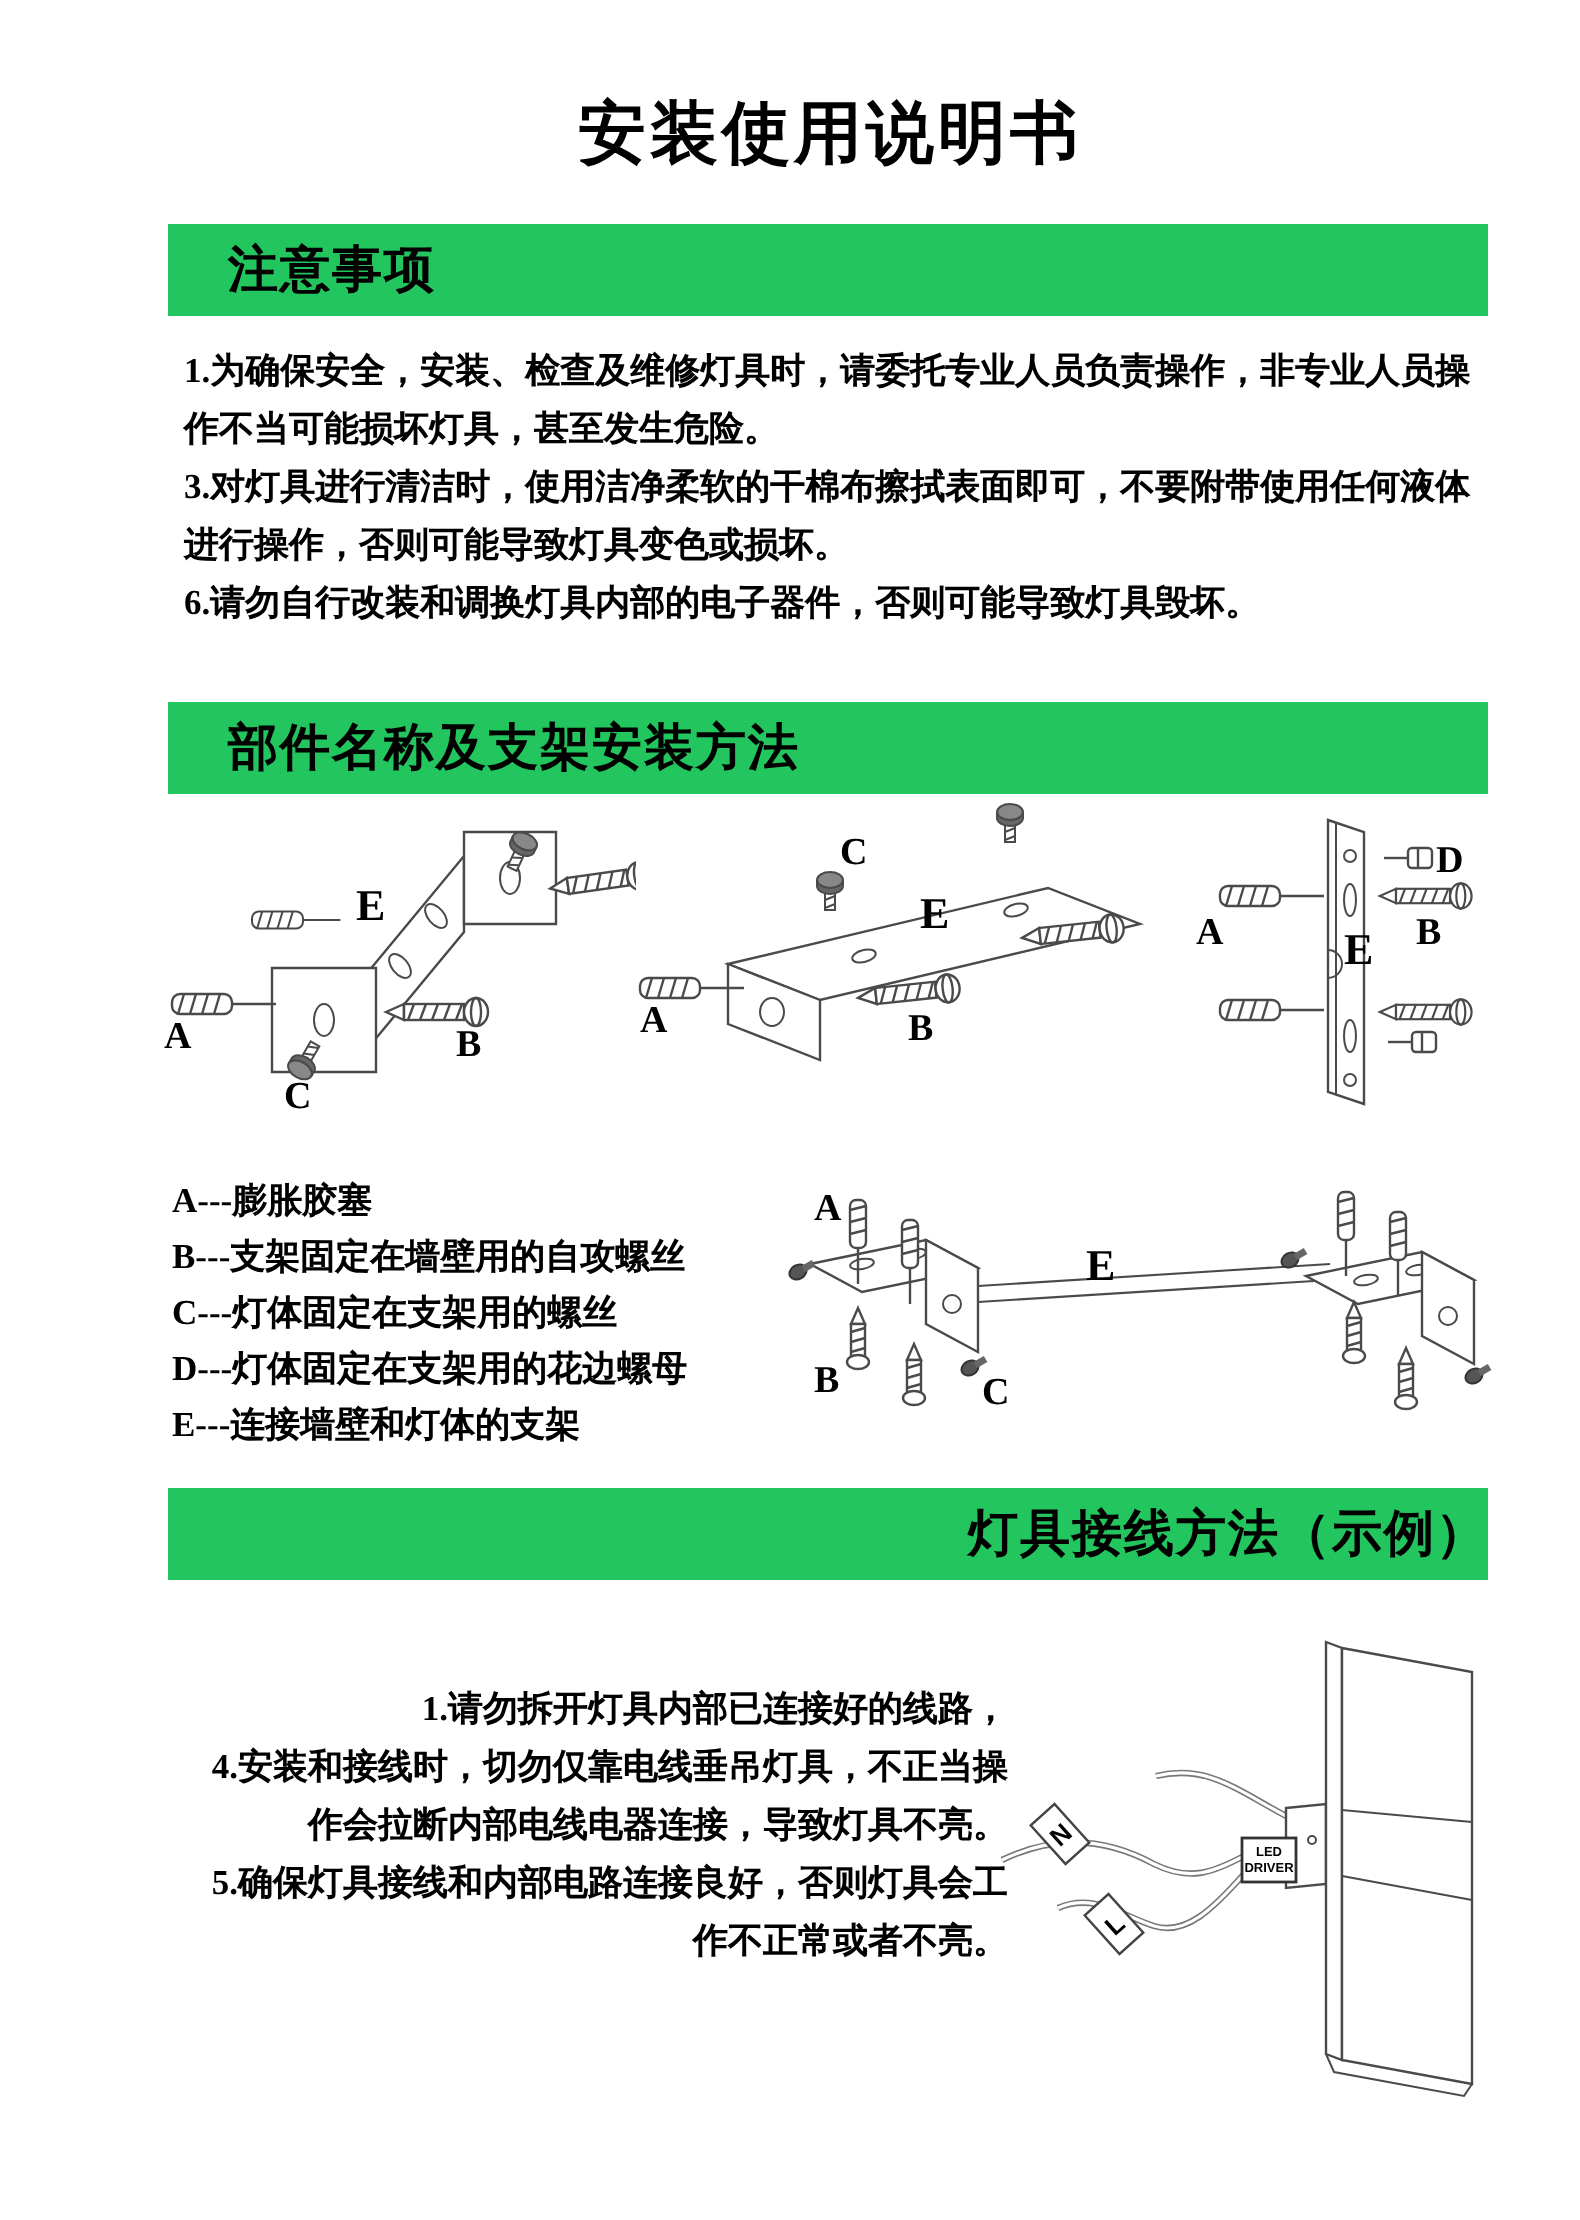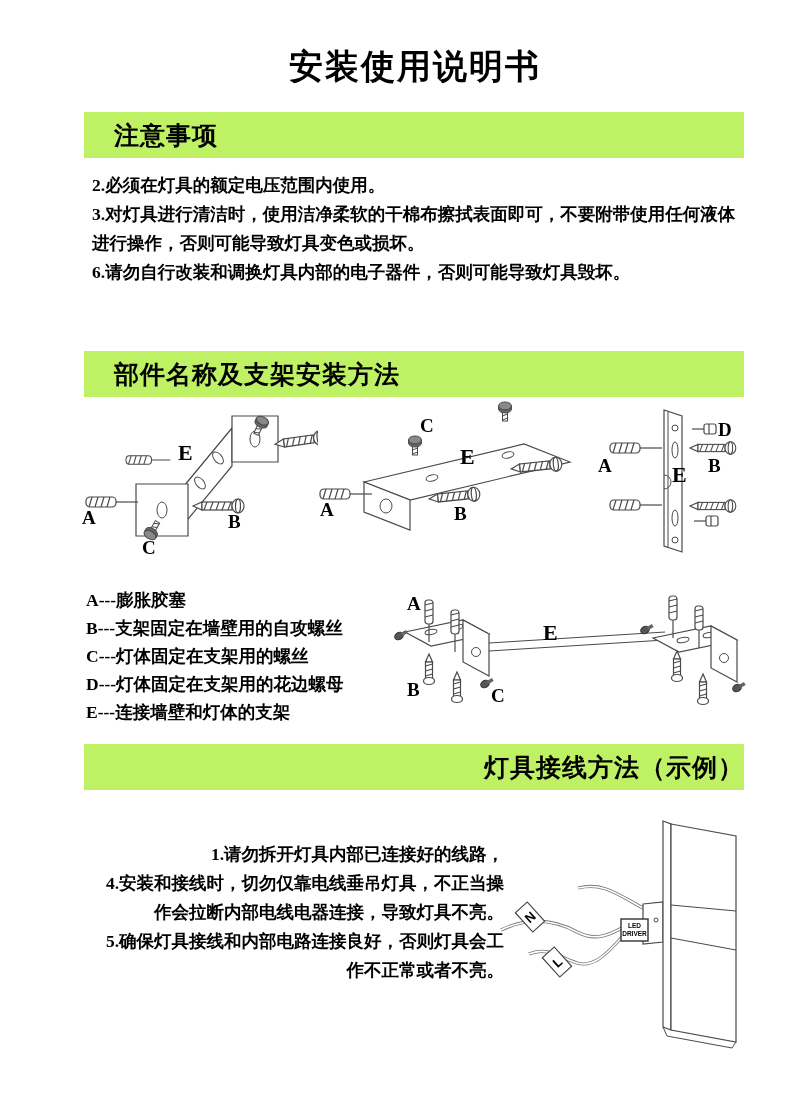--- a/index.html
+++ b/index.html
@@ -1,21 +1,21 @@
 <!DOCTYPE html>
 <html><head>
 <meta charset="utf-8">
 <style>
   html,body{margin:0;padding:0;background:#fff;}
   .page{position:relative;width:790px;height:1110px;background:#fff;overflow:hidden;
         font-family:"Liberation Serif",serif;color:#000;margin-left:20px;}
   .title{position:absolute;top:44px;left:0;width:790px;text-align:center;
          font-family:"Liberation Sans",sans-serif;font-weight:bold;font-size:34px;
          letter-spacing:2px;}
-  .bar{position:absolute;left:64px;width:660px;height:46px;background:#bef264;
+  .bar{position:absolute;left:64px;width:660px;height:46px;background:#22c55e;
        font-family:"Liberation Sans",sans-serif;font-weight:bold;font-size:25px;
        line-height:47px;padding-left:30px;box-sizing:border-box;letter-spacing:1px;}
   .bar1{top:112px;} .bar2{top:351px;} .bar3{top:744px;text-align:right;}
   .txtlist{position:absolute;font-weight:bold;font-size:17.5px;line-height:29px;}
   .list1{top:171px;left:72px;width:650px;}
   .legend{top:586px;left:66px;width:340px;line-height:28px;}
   .list3{top:840px;left:72px;width:412px;text-align:right;}
   .txtlist p{margin:0;}
   svg{position:absolute;}
   .d1{left:58px;top:398px;} .d2{left:292px;top:398px;} .d3{left:560px;top:398px;}
@@ -87,21 +87,21 @@
         <rect x="-6" y="-5" width="12" height="10" rx="2"></rect>
         <line x1="-1" y1="-5" x2="-1" y2="5"></line>
       </g>
     </defs>
   </svg>
 
   <div class="title">安装使用说明书</div>
 
   <div class="bar bar1">注意事项</div>
   <div class="txtlist list1">
-    <p>2.必须在灯具的额定电压范围内使用。</p>
+    <p>1.为确保安全，安装、检查及维修灯具时，请委托专业人员负责操作，非专业人员操作不当可能损坏灯具，甚至发生危险。</p>
     <p>3.对灯具进行清洁时，使用洁净柔软的干棉布擦拭表面即可，不要附带使用任何液体进行操作，否则可能导致灯具变色或损坏。</p>
     <p>6.请勿自行改装和调换灯具内部的电子器件，否则可能导致灯具毁坏。</p>
   </div>
 
   <div class="bar bar2">部件名称及支架安装方法</div>
 
   <svg class="d1" width="240" height="165" viewBox="0 0 240 165">
     <polygon class="art" points="106,88 154,30 154,68 106,126"></polygon>
     <ellipse class="thin" cx="122" cy="85" rx="4" ry="7" transform="rotate(-40 122 85)"></ellipse>
     <ellipse class="thin" cx="140" cy="60" rx="4" ry="7" transform="rotate(-40 140 60)"></ellipse>

